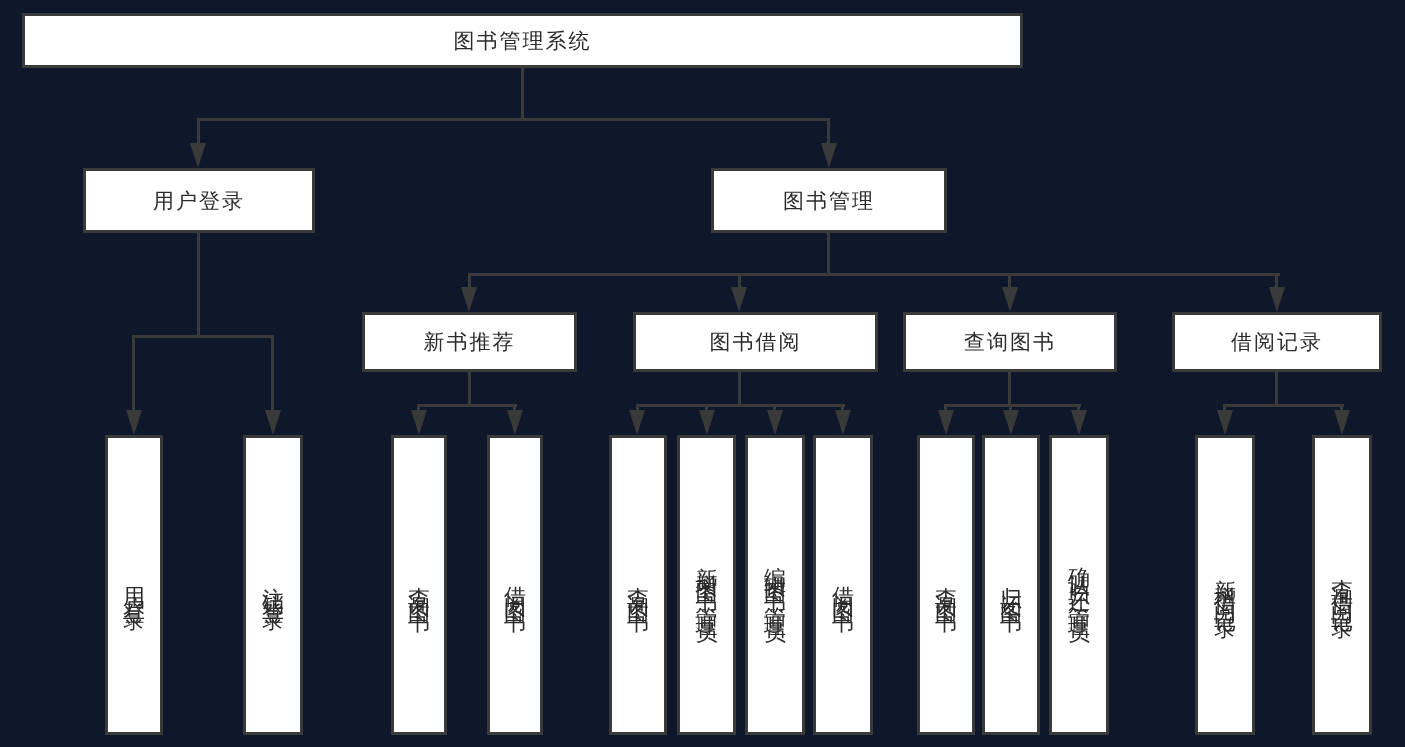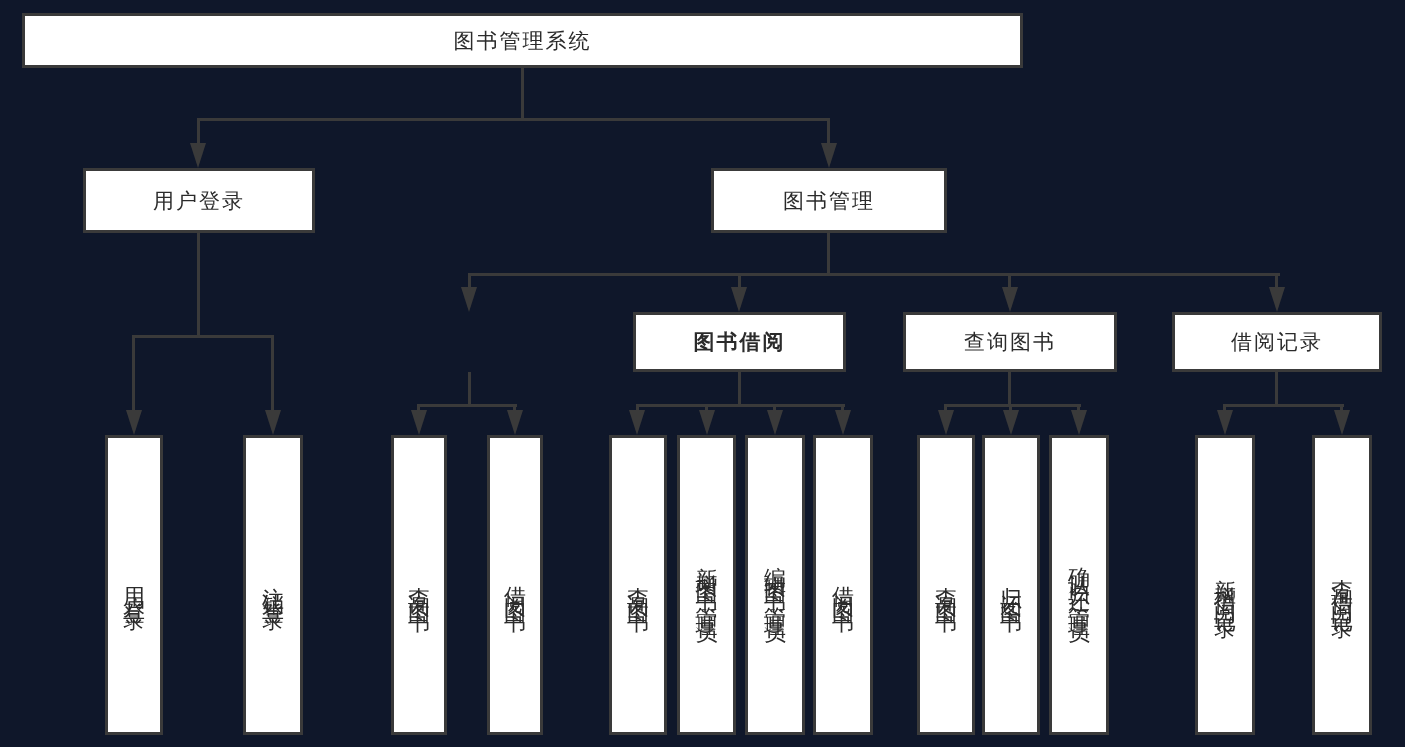--- a/index.html
+++ b/index.html
@@ -82,21 +82,24 @@
   <div class="hl" style="left:468px;top:273px;width:812px;"></div>
   <div class="vl" style="left:468px;top:273px;height:16px;"></div>
   <div class="arw" style="left:461px;top:287px;"></div>
   <div class="vl" style="left:738px;top:273px;height:16px;"></div>
   <div class="arw" style="left:731px;top:287px;"></div>
   <div class="vl" style="left:1008px;top:273px;height:16px;"></div>
   <div class="arw" style="left:1002px;top:287px;"></div>
   <div class="vl" style="left:1275px;top:273px;height:16px;"></div>
   <div class="arw" style="left:1269px;top:287px;"></div>
 
-  <div class="box" style="left:633px;top:312px;width:213px;height:60px;font-weight:bold;">
+  <div class="box" style="left:362px;top:312px;width:215px;height:60px;">
+    <span>新书推荐</span>
+  </div>
+  <div class="box" style="left:633px;top:312px;width:245px;height:60px;">
     <span>图书借阅</span>
   </div>
   <div class="box" style="left:903px;top:312px;width:214px;height:60px;">
     <span>查询图书</span>
   </div>
   <div class="box" style="left:1172px;top:312px;width:210px;height:60px;">
     <span>借阅记录</span>
   </div>
 
   <div class="vl" style="left:468px;top:372px;height:35px;"></div>

